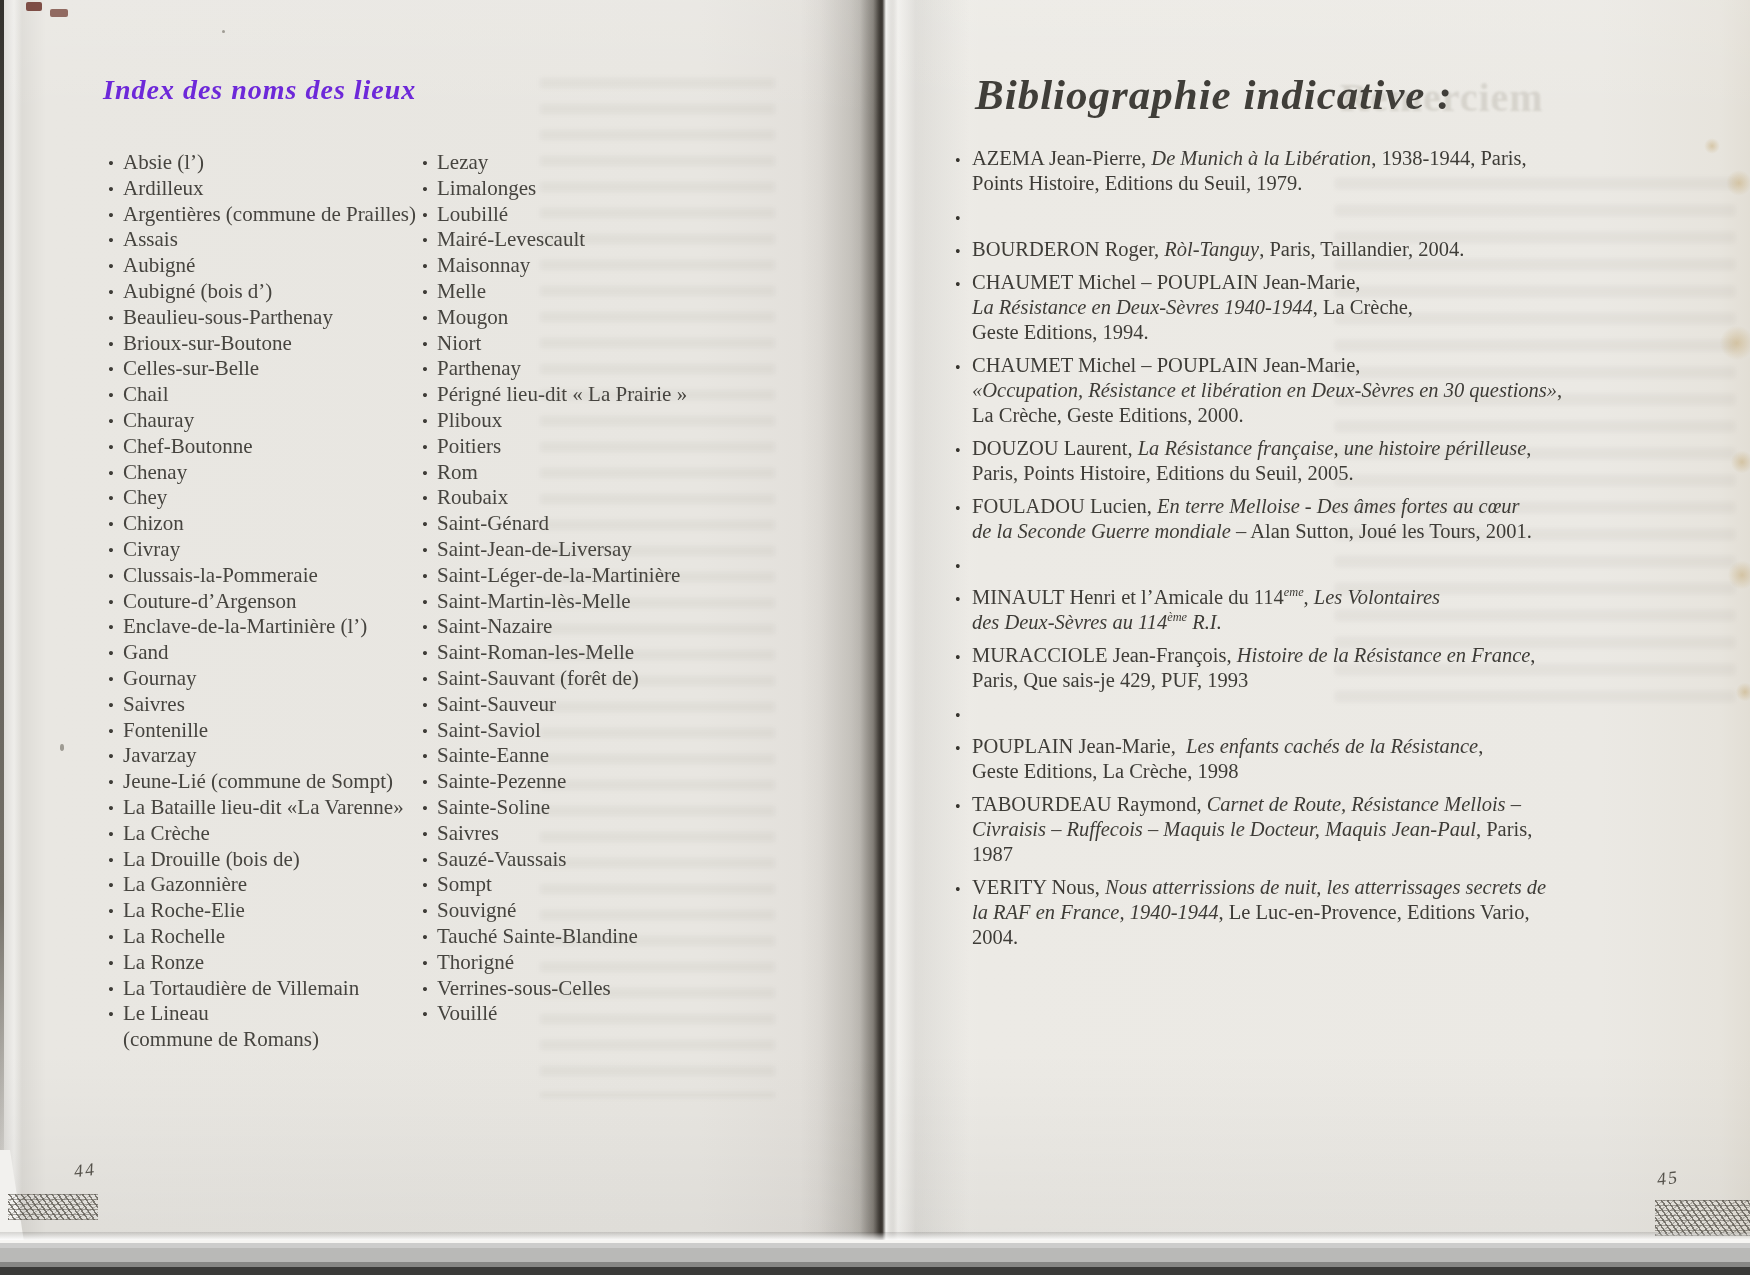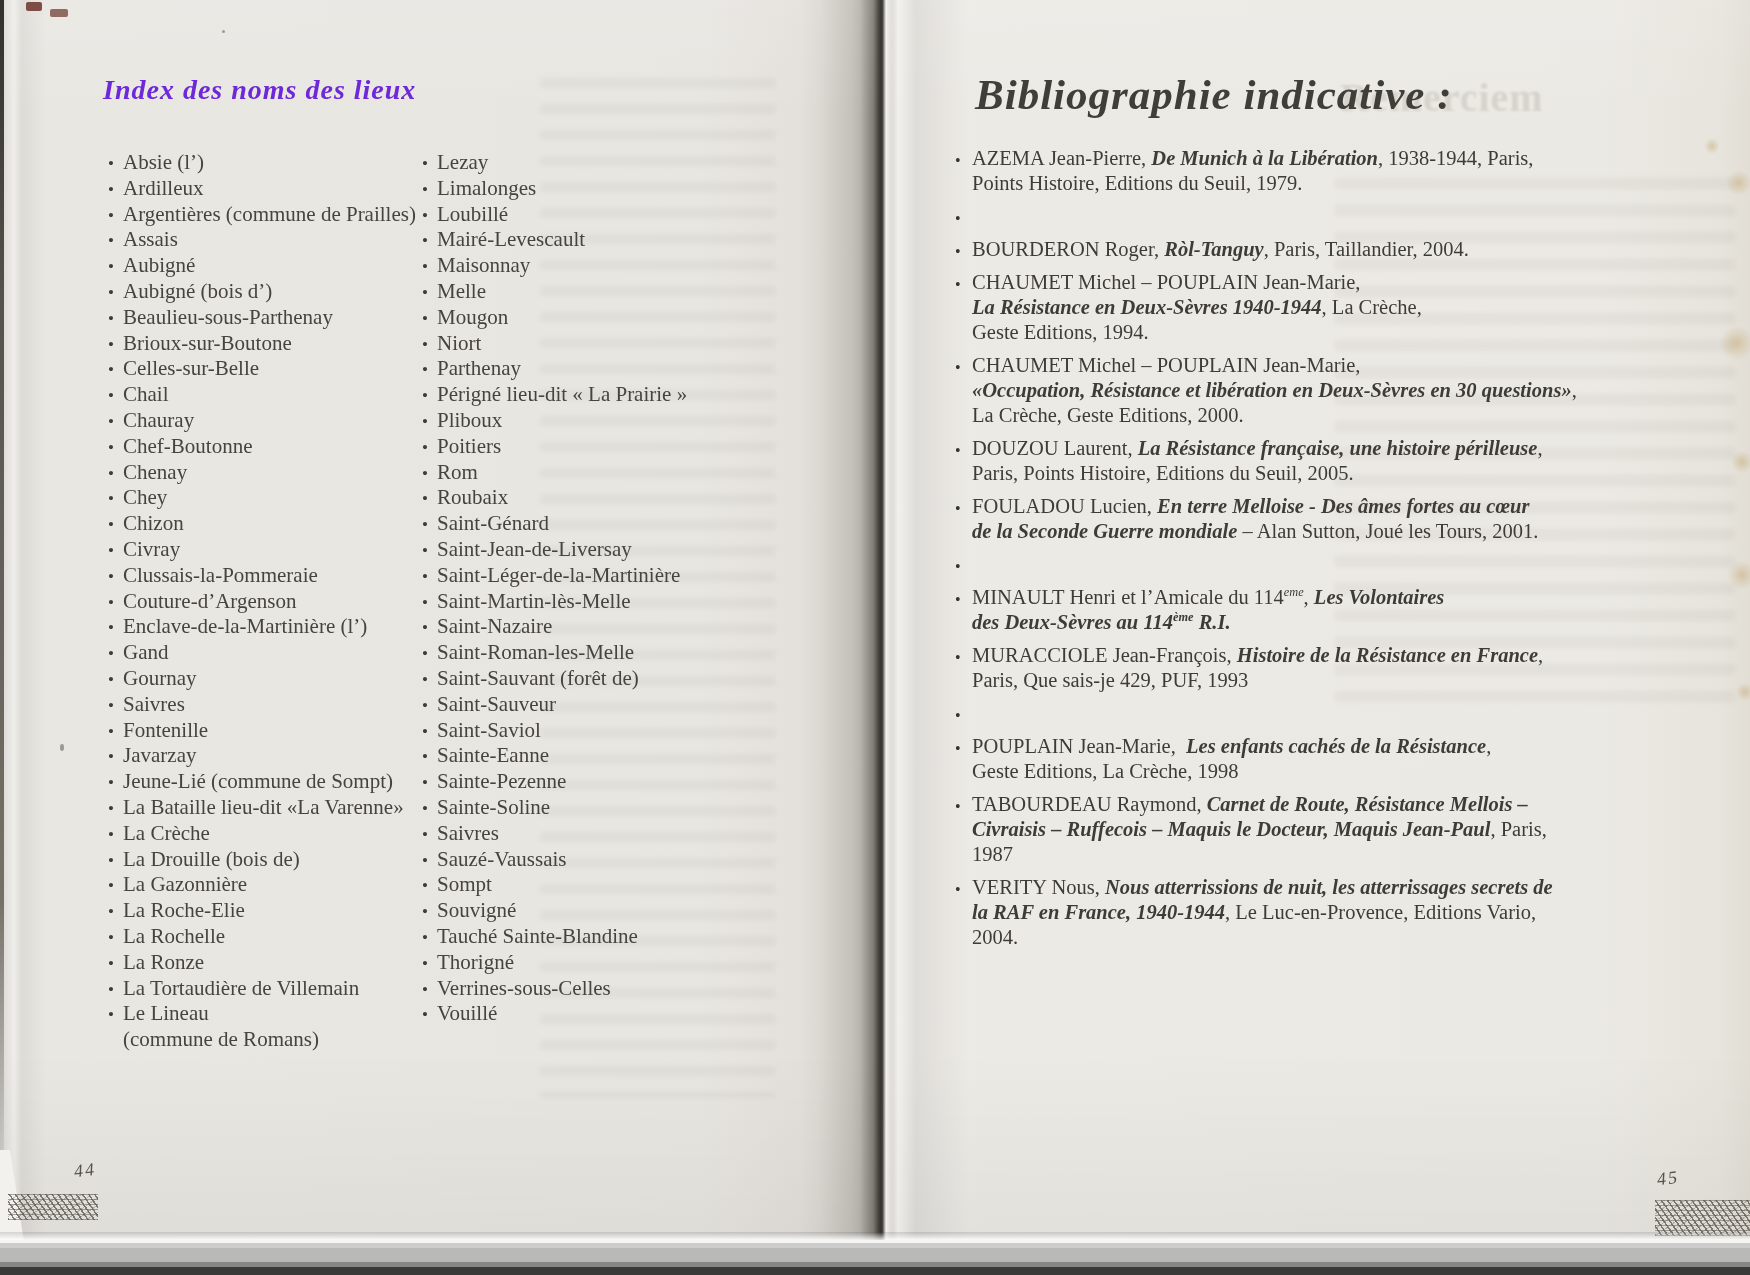--- a/index.html
+++ b/index.html
@@ -51,21 +51,21 @@
   ul.col li{display:flex;line-height:25.8px;font-size:21px;color:#46443f;}
   ul.col .bullet{flex:none;width:15px;font-size:17px;transform:translateY(1px);color:#3f3d38;}
   ul.col .itext{white-space:pre;}
   .col1{left:108px;top:150px;}
   .col2{left:422px;top:150px;}
   
   ul.bib{list-style:none;margin:0;padding:0;position:absolute;left:955px;top:146px;}
   ul.bib li{display:flex;line-height:25px;font-size:20.5px;color:#3e3c37;margin-bottom:8px;}
   ul.bib .bullet{flex:none;width:17px;font-size:16px;transform:translateY(2px);color:#37352f;}
   ul.bib .itext{white-space:pre;}
-  .it{font-style:italic;font-weight:bold;}
+  .it{font-style:italic;}
   sup{font-size:.6em;line-height:0;vertical-align:super;font-style:italic;}
   
   .pagenum{position:absolute;font-size:18px;font-style:italic;color:#55524b;transform:rotate(-7deg);letter-spacing:2px;}
   .pn-left{left:74px;top:1160px;}
   .pn-right{left:1657px;top:1168px;}
   
   .hatch{position:absolute;
     background:
       repeating-linear-gradient(55deg,rgba(90,86,78,.75) 0 1.5px,rgba(0,0,0,0) 1.5px 5px),
       repeating-linear-gradient(-35deg,rgba(90,86,78,.35) 0 1px,rgba(0,0,0,0) 1px 6px),

